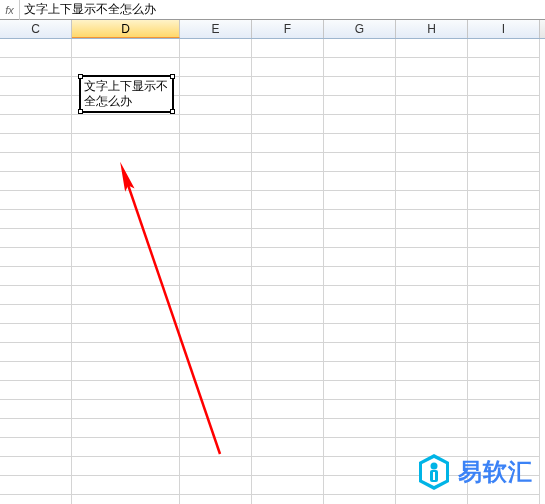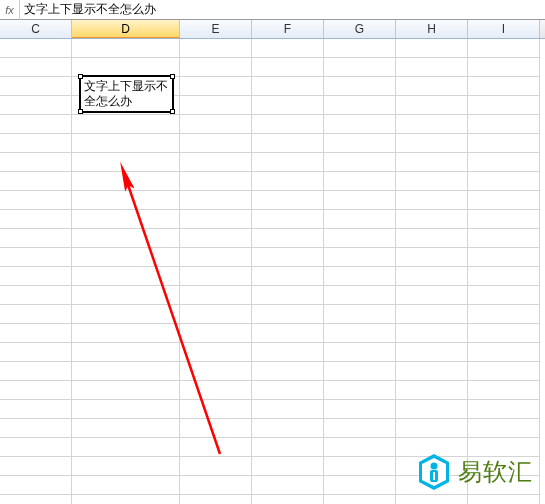--- a/index.html
+++ b/index.html
@@ -107,22 +107,22 @@
     .watermark {
       position: absolute;
       right: 12px;
       bottom: 12px;
       display: flex;
       align-items: center;
       gap: 6px;
     }
     .watermark-text {
       font-size: 24px;
-      font-weight: normal;
-      color: #4d7c0f;
+      font-weight: bold;
+      color: #3b82f6;
       letter-spacing: 1px;
     }
     .logo-svg { display: block; }
   </style>
 </head>
 <body>
 
 <div class="formula-bar">
   <div class="fx-label">fx</div>
   <input class="formula-input" type="text" value="文字上下显示不全怎么办" style="">

